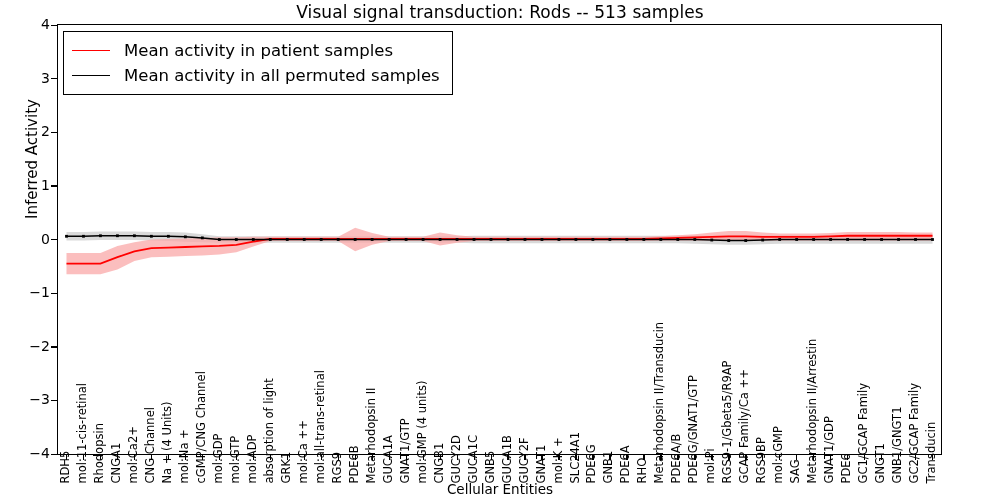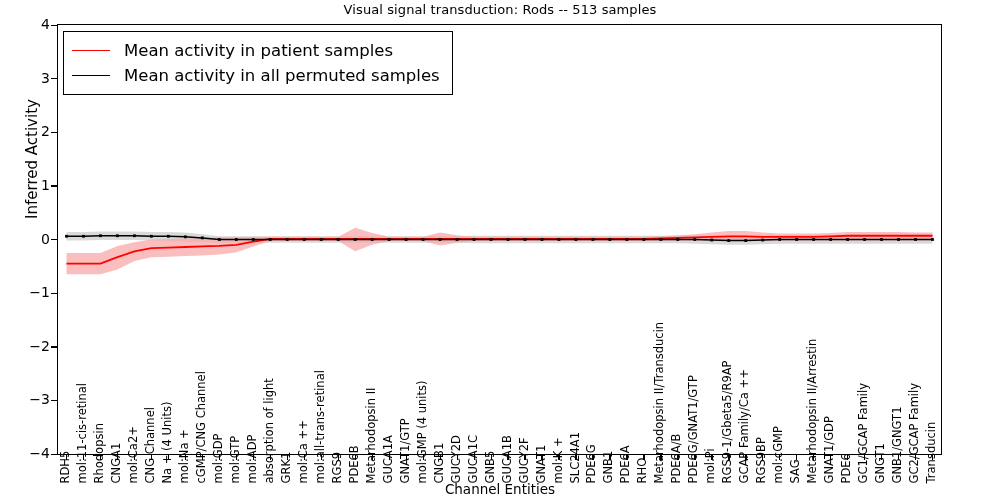--- a/index.html
+++ b/index.html
@@ -9,21 +9,21 @@
     font-family:"DejaVu Sans", sans-serif;
     overflow:hidden;
   }
   #fig{position:relative;width:1000px;height:500px;}
 
   
   #title{
     position:absolute;
     left:0;top:2px;width:1000px;
     text-align:center;
-    font-size:13px;color:#000;
+    font-size:17px;color:#000;
     letter-spacing:0.1px;
   }
 
   
   #axes{
     position:absolute;
     left:57px;top:24px;
     width:885px;height:431px;
     border:1.3px solid #000;
     box-sizing:border-box;
@@ -280,21 +280,21 @@
       <div class="xlab" style="left: 818.244px; top: 0px; transform: translate(0px, 472px) rotate(-90deg);">Metarhodopsin II/Arrestin</div>
       <div class="xlab" style="left: 835.225px; top: 0px; transform: translate(0px, 472px) rotate(-90deg);">GNAT1/GDP</div>
       <div class="xlab" style="left: 852.206px; top: 0px; transform: translate(0px, 472px) rotate(-90deg);">PDE6</div>
       <div class="xlab" style="left: 869.187px; top: 0px; transform: translate(0px, 472px) rotate(-90deg);">GC1/GCAP Family</div>
       <div class="xlab" style="left: 886.167px; top: 0px; transform: translate(0px, 472px) rotate(-90deg);">GNGT1</div>
       <div class="xlab" style="left: 903.148px; top: 0px; transform: translate(0px, 472px) rotate(-90deg);">GNB1/GNGT1</div>
       <div class="xlab" style="left: 920.129px; top: 0px; transform: translate(0px, 472px) rotate(-90deg);">GC2/GCAP Family</div>
       <div class="xlab" style="left: 937.11px; top: 0px; transform: translate(0px, 472px) rotate(-90deg);">Transducin</div>
     </div>
 
-  <div id="xlabel">Channel Entities</div>
+  <div id="xlabel">Cellular Entities</div>
 
   <div id="legend">
     <div class="legrow">
       <span class="legline red"></span>
       <span class="legtext">Mean activity in patient samples</span>
     </div>
     <div class="legrow">
       <span class="legline"></span>
       <span class="legtext">Mean activity in all permuted samples</span>
     </div>

